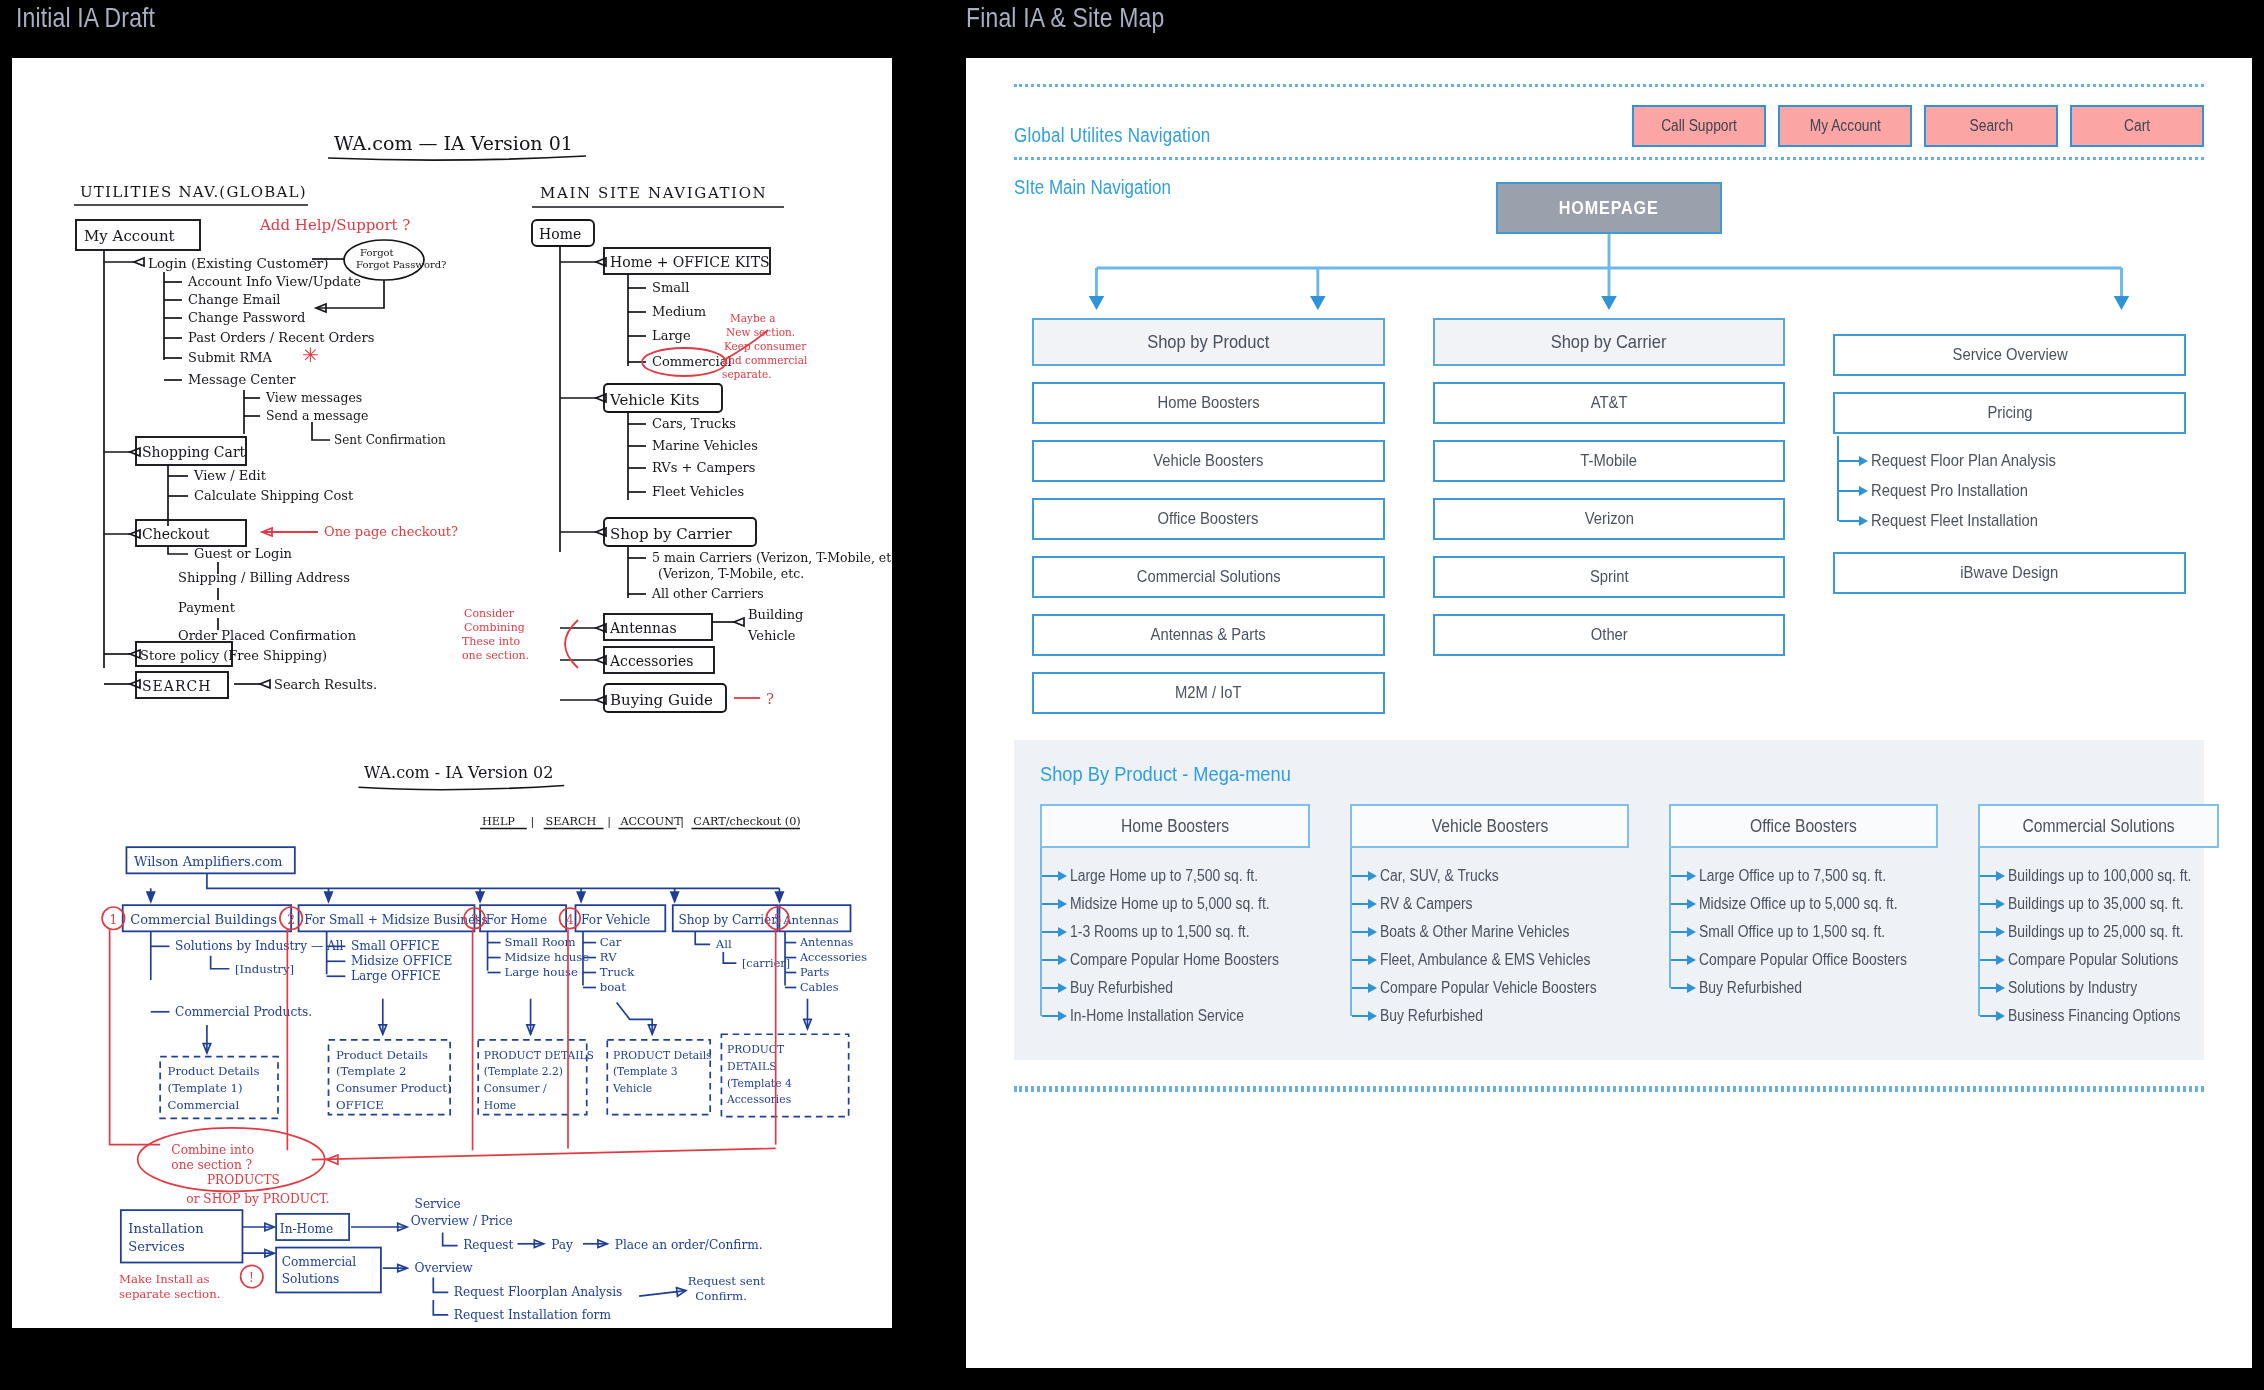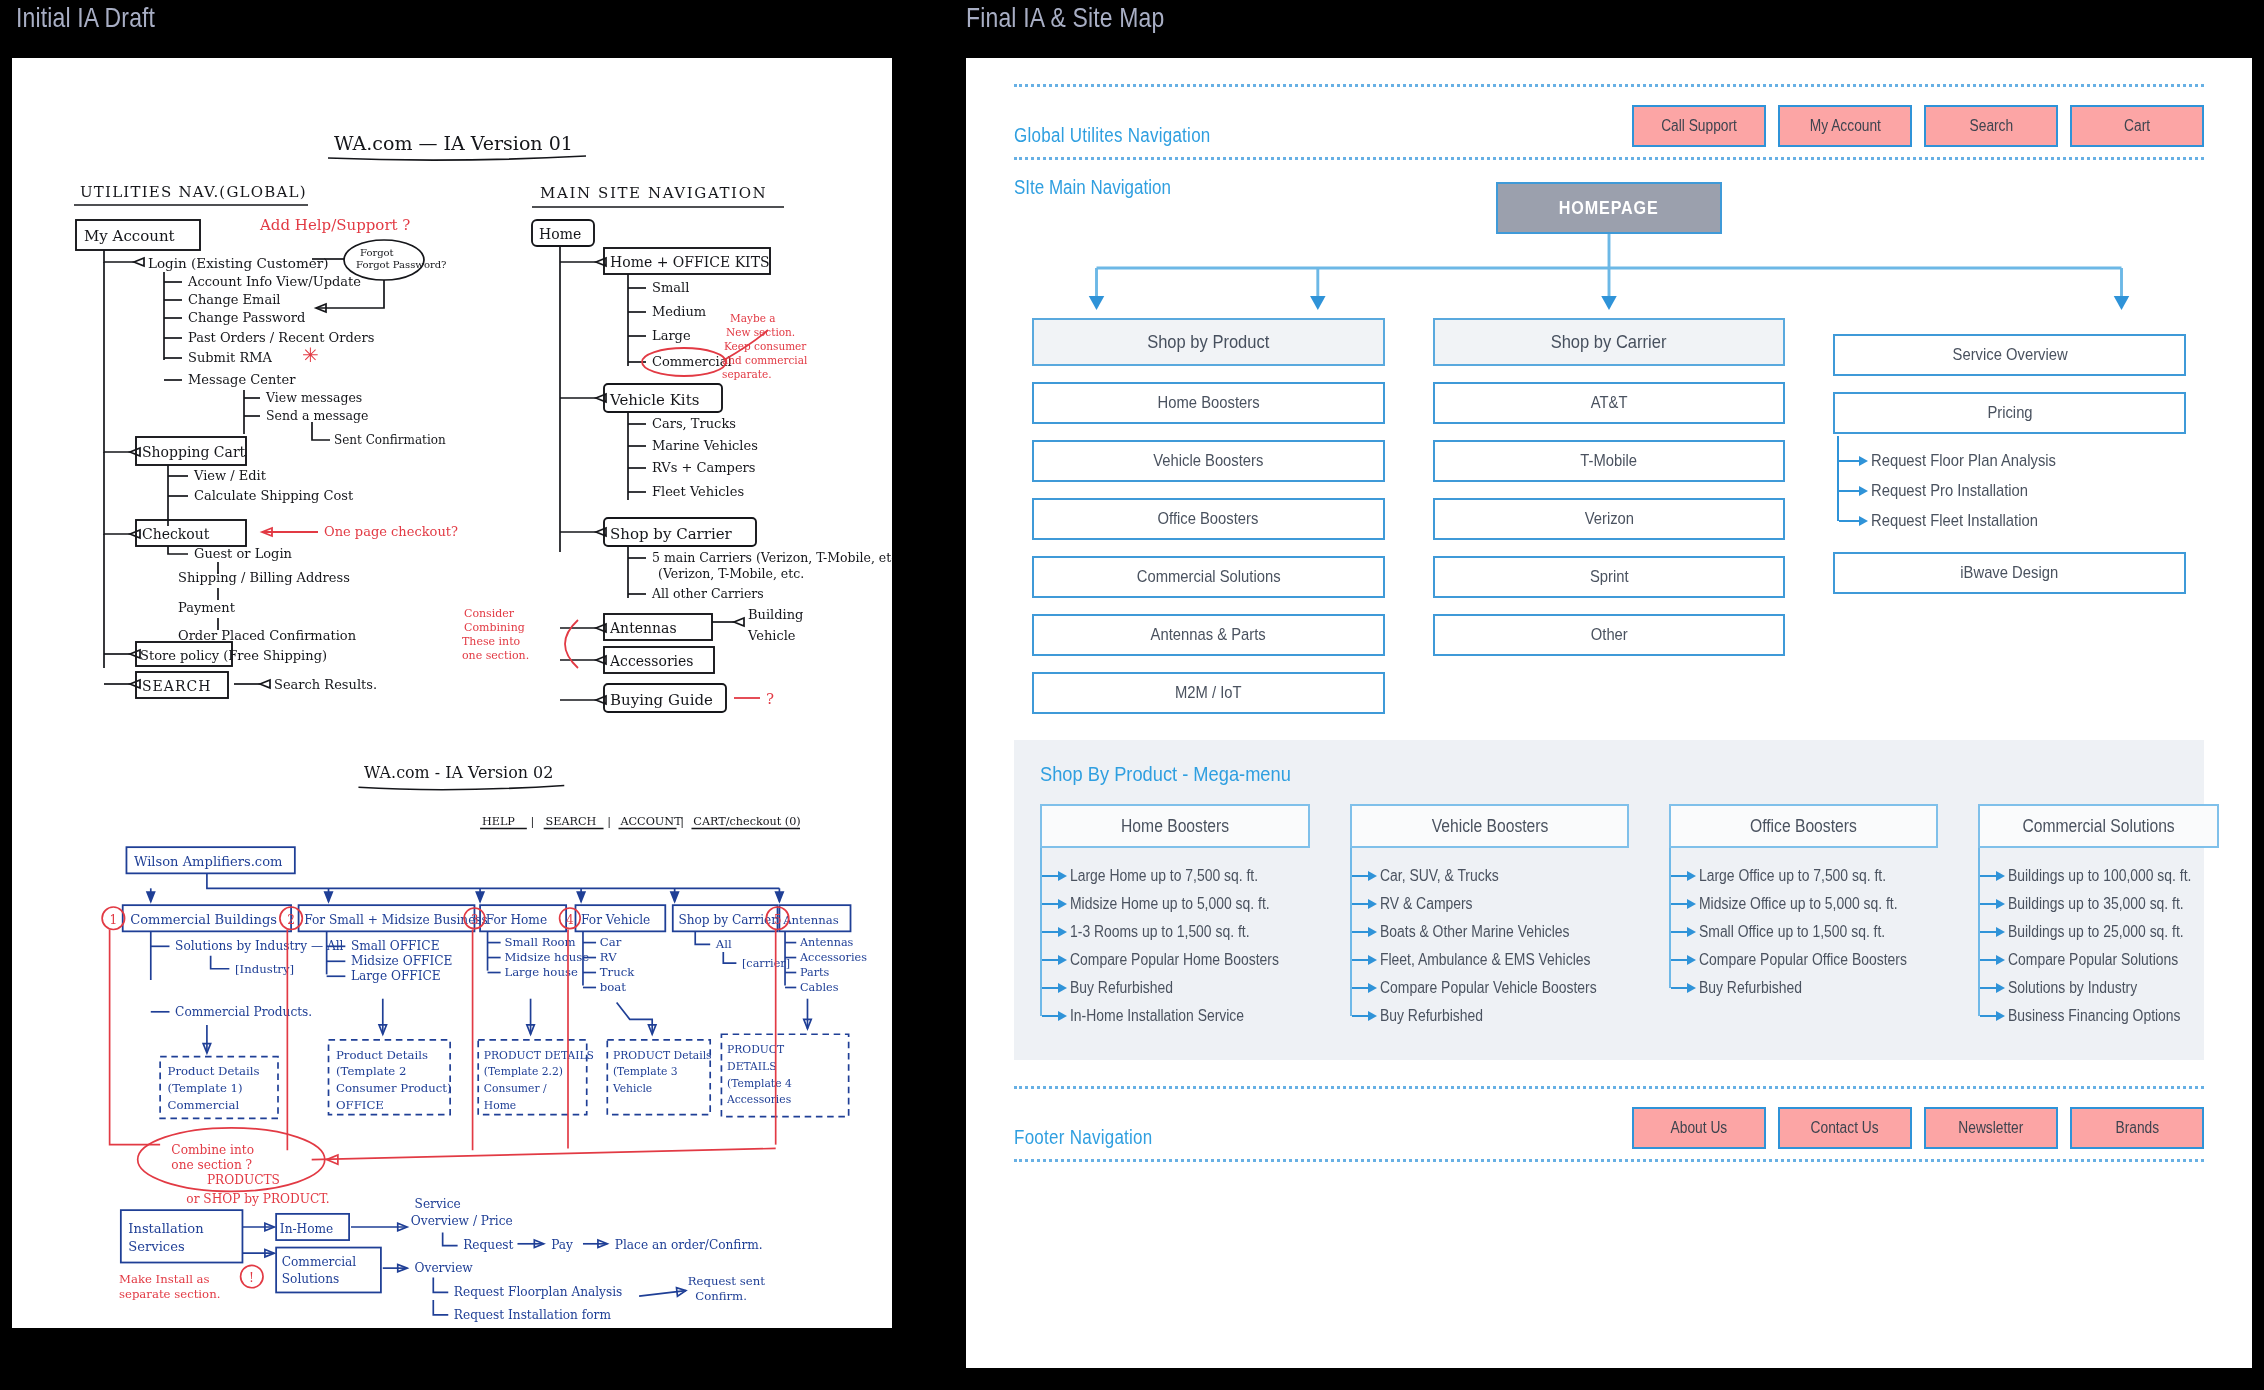--- a/index.html
+++ b/index.html
@@ -858,36 +858,19 @@
                   <span class="txt">Business Financing Options</span>
                 </div>
             </div>
           </div>
 
         </div>
       </div>
 
       <div style="margin-top:26px" class="dotted-rule"></div>
 
-      <div class="nav-row">
-        <div class="nav-label">Footer Navigation</div>
-        <div class="nav-btns">
-          <div class="nav-btn">
-              <span>About Us</span>
-            </div>
-          <div class="nav-btn">
-              <span>Contact Us</span>
-            </div>
-          <div class="nav-btn">
-              <span>Newsletter</span>
-            </div>
-          <div class="nav-btn">
-              <span>Brands</span>
-            </div>
-        </div>
-      </div>
 
       <div class="dotted-rule"></div>
 
     </div>
   </div>
 
 </div>
 
 </body></html>

